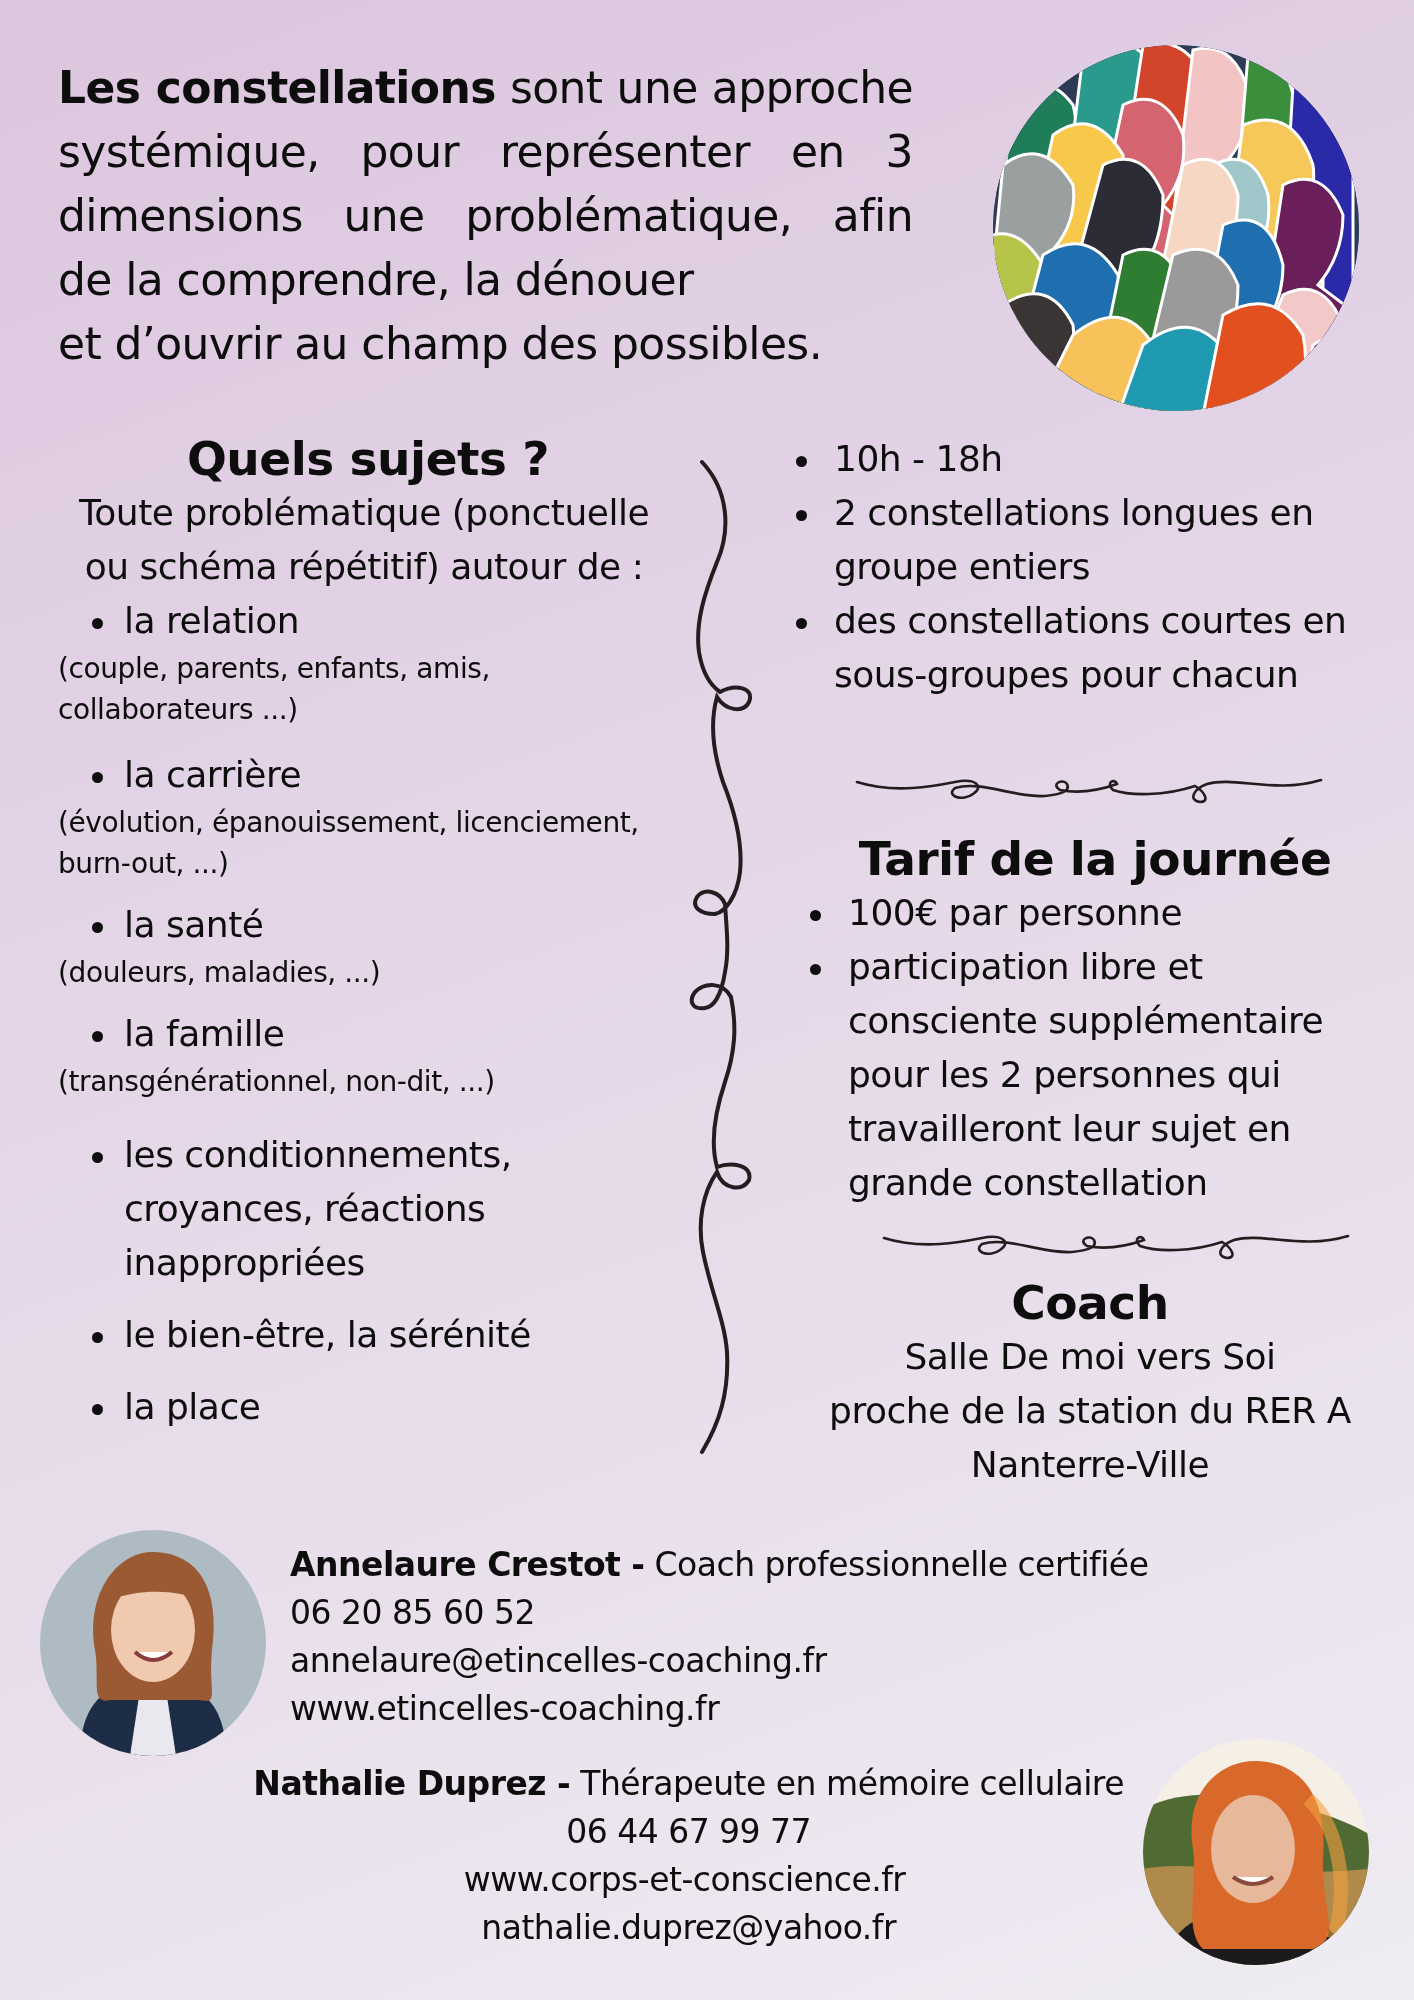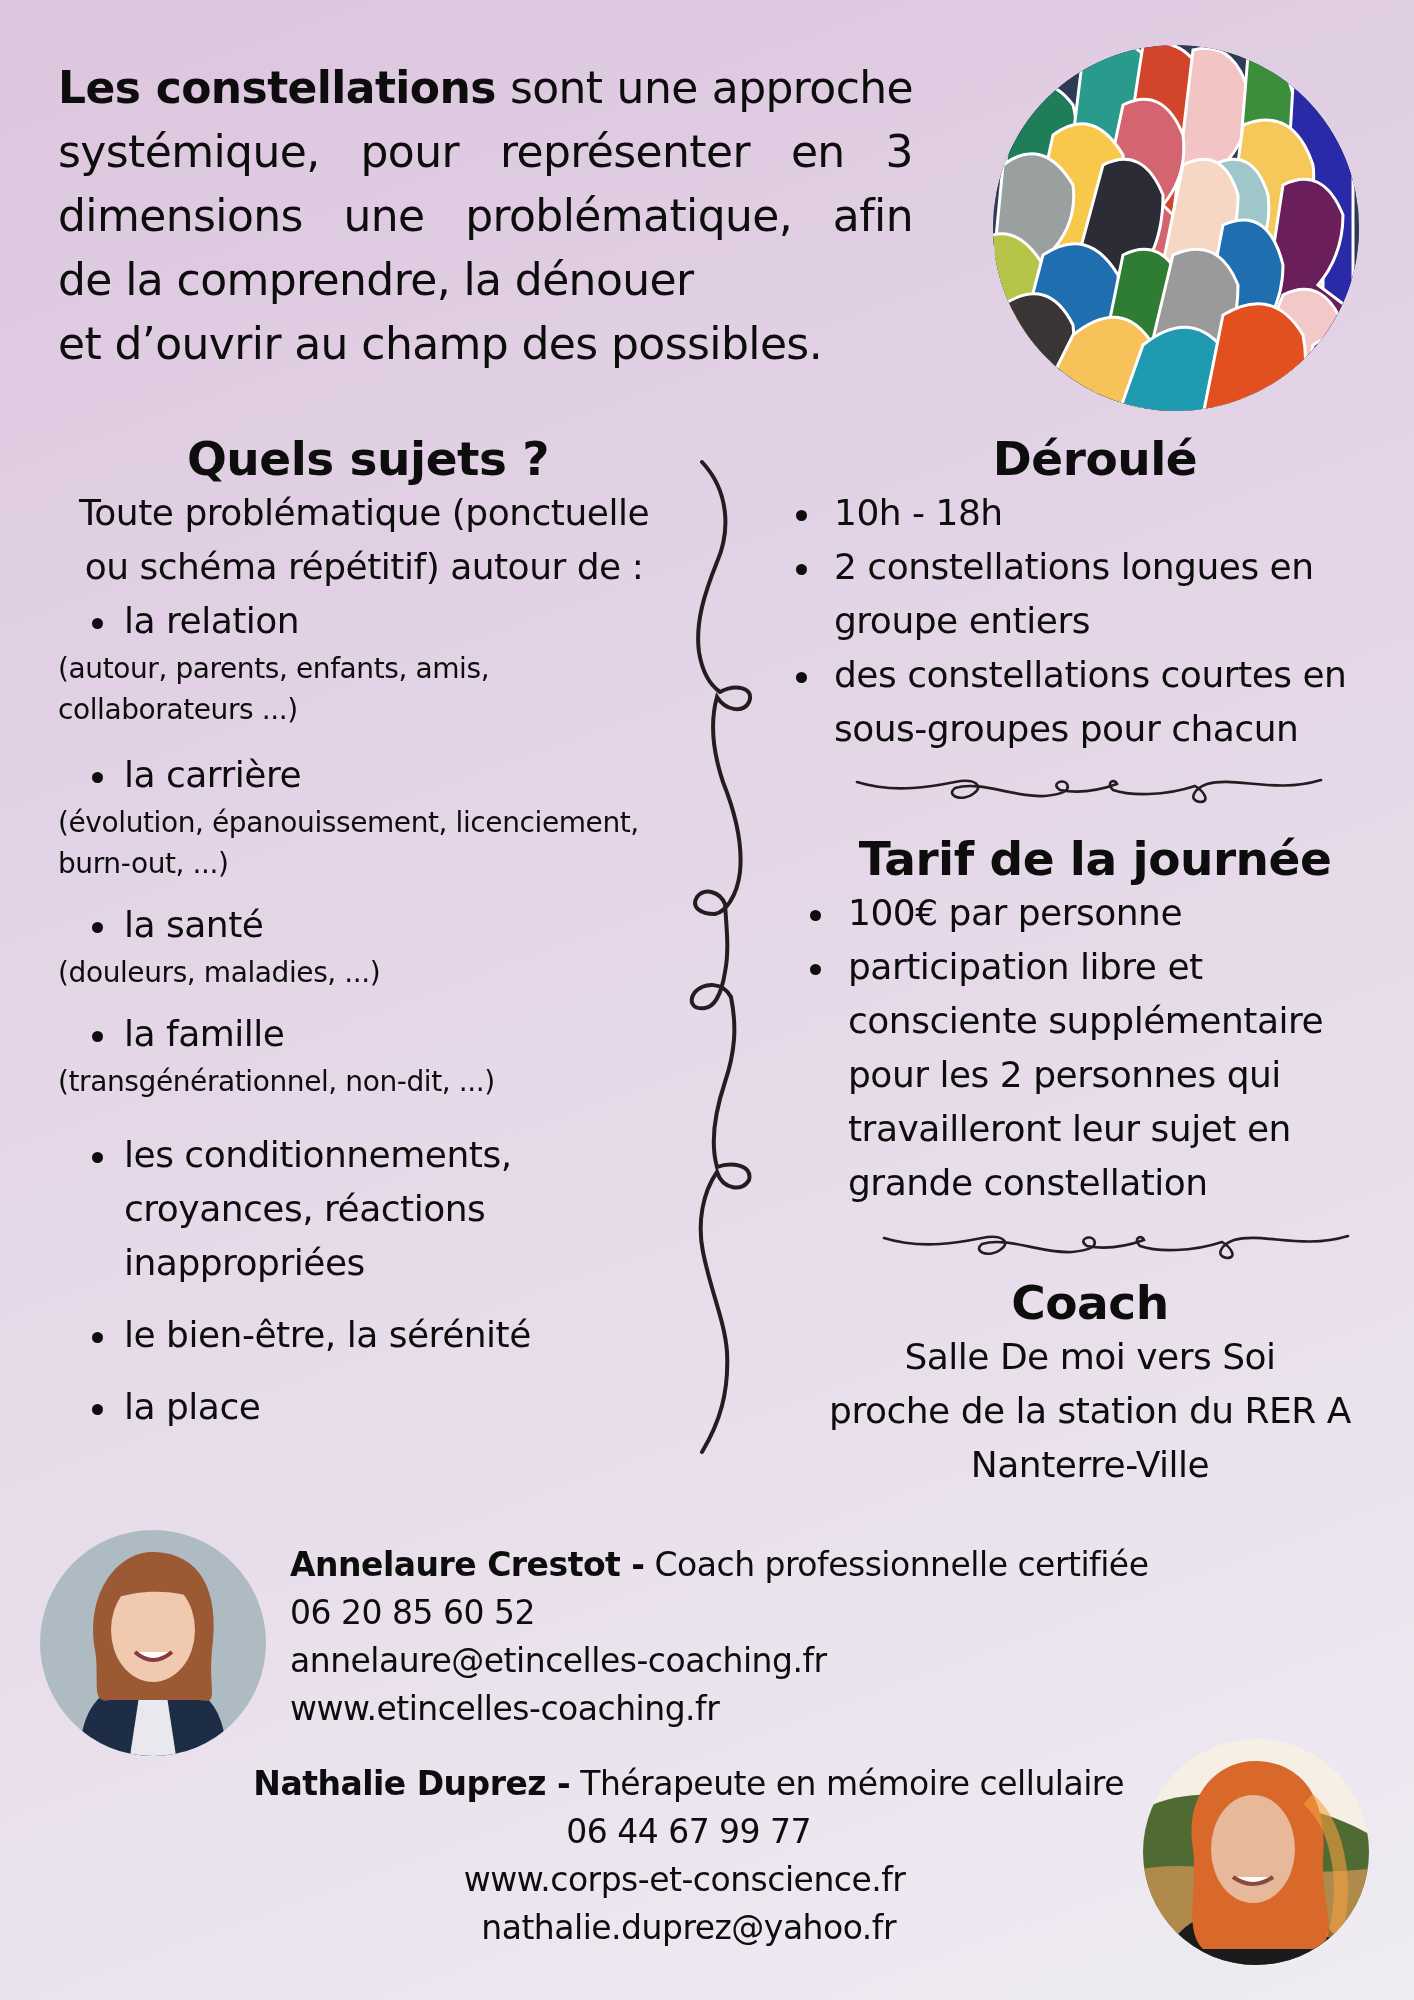--- a/index.html
+++ b/index.html
@@ -89,21 +89,21 @@
   <div class="heading" data-name="subjects-title" style="line-height:54px;">Quels sujets ?</div>
   <div class="body-lg" data-name="subjects-intro" style="text-align:center; margin-left:-8px;">
     <div>Toute problématique (ponctuelle</div>
     <div>ou schéma répétitif) autour de :</div>
   </div>
 
   <div class="body-lg bullet" data-name="subject-item-relation" style="margin-top:0;">
     <span>la relation</span>
   </div>
   <div class="body-sm" data-name="subject-detail-relation">
-    <div>(autour, parents, enfants, amis,</div>
+    <div>(couple, parents, enfants, amis,</div>
     <div>collaborateurs ...)</div>
   </div>
 
   <div class="body-lg bullet" data-name="subject-item-career" style="margin-top:18px;">
     <span>la carrière</span>
   </div>
   <div class="body-sm" data-name="subject-detail-career">
     <div>(évolution, épanouissement, licenciement,</div>
     <div>burn-out, ...)</div>
   </div>
@@ -143,21 +143,20 @@
            C25 270 28 300 38 330 C50 360 58 390 55 420 C52 445 40 460 30 462
            C15 462 6 455 12 445 C20 435 35 440 40 452
            C42 480 44 500 40 520 C36 545 28 555 20 556
            C6 558 4 548 10 540 C20 530 38 530 46 545
            C52 575 50 600 40 630 C30 660 25 690 32 715
            C45 710 68 712 64 728 C58 740 38 738 32 720
            C18 740 12 770 18 800 C26 840 40 870 42 900 C44 940 35 970 17 1000" fill="none" stroke="#241d20" stroke-width="4" stroke-linecap="round"></path>
 </svg>
 
 <div class="abs right-col" data-name="schedule-section" style="top:432px;">
-  <div class="heading" data-name="schedule-title" style="line-height:54px; margin-left:20px;">Déroulé</div>
   <div class="body-lg bullet" data-name="schedule-item" style="padding-left:54px;">
     <div>10h - 18h</div>
   </div>
   <div class="body-lg bullet" data-name="schedule-item" style="padding-left:54px;">
     <div>2 constellations longues en</div>
     <div>groupe entiers</div>
   </div>
   <div class="body-lg bullet" data-name="schedule-item" style="padding-left:54px;">
     <div>des constellations courtes en</div>
     <div>sous-groupes pour chacun</div>

